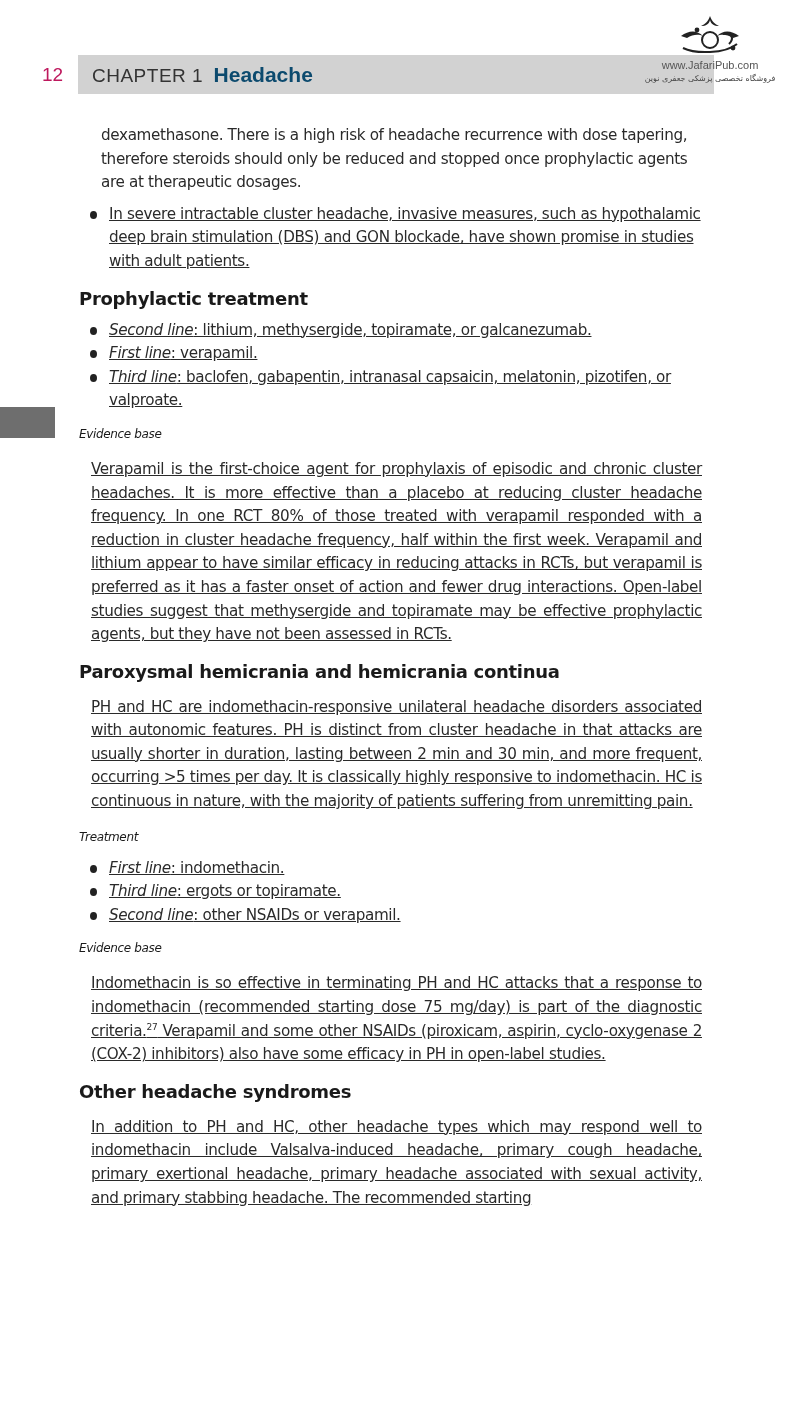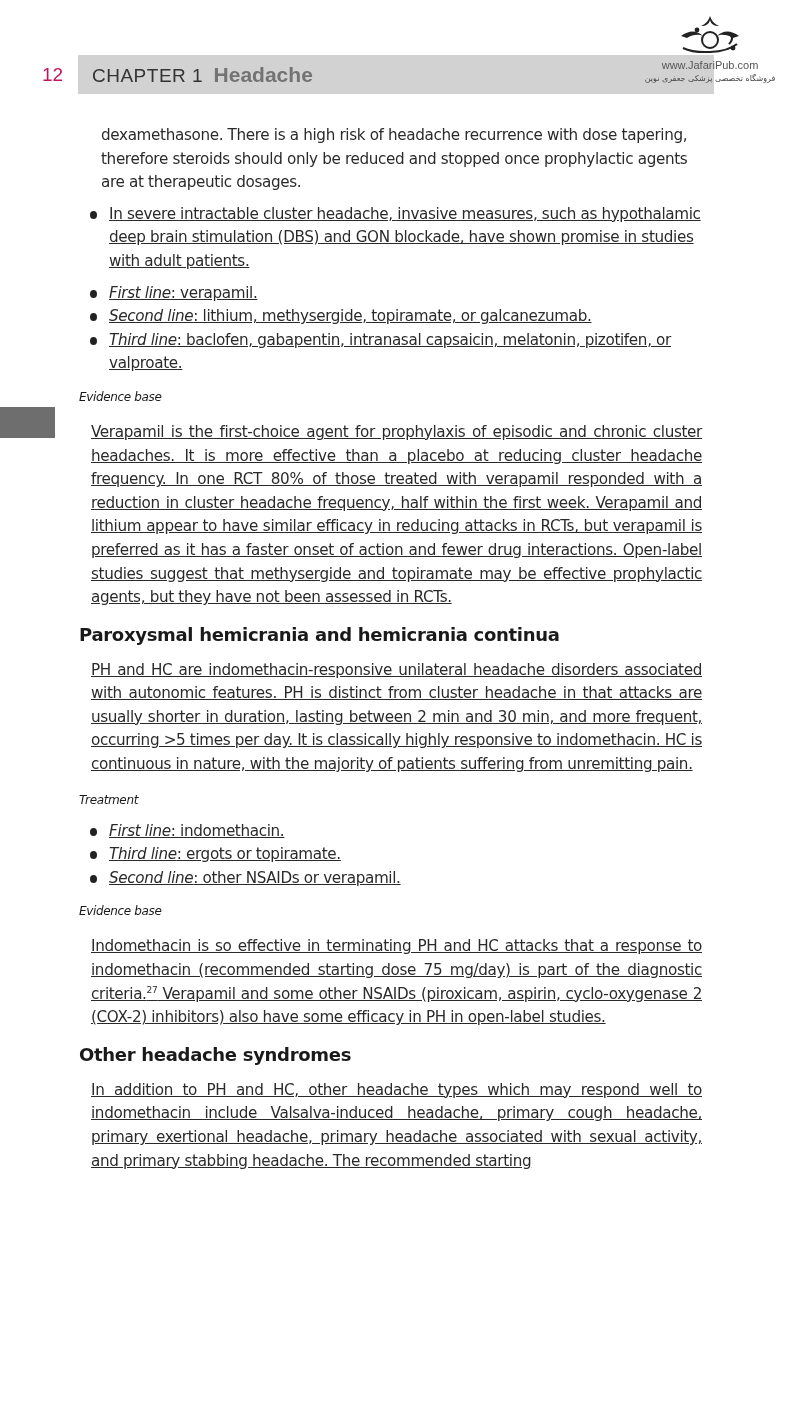--- a/index.html
+++ b/index.html
@@ -40,21 +40,21 @@
     }
     .chapter-label {
       font-size: 19px;
       letter-spacing: 0.5px;
       color: #333;
       font-weight: 300;
     }
     .chapter-title {
       font-size: 21px;
       font-weight: bold;
-      color: #737373;
+      color: #0c4a6e;
       margin-left: 6px;
     }
     .logo {
       position: absolute;
       left: 640px;
       top: 14px;
       width: 140px;
       height: 80px;
       text-align: center;
     }
@@ -167,23 +167,24 @@
 </div>
 
 <div class="side-tab"></div>
 
 <div class="content">
   <p class="cont-para">dexamethasone. There is a high risk of headache recurrence with dose tapering, therefore steroids should only be reduced and stopped once prophylactic agents are at therapeutic dosages.</p>
   <ul class="bullets">
     <li>In severe intractable cluster headache, invasive measures, such as hypothalamic deep brain stimulation (DBS) and GON blockade, have shown promise in studies with adult patients.</li>
   </ul>
 
+  <h2 class="section">Prophylactic treatment</h2>
   <ul class="bullets">
+    <li><span class="it">Second line</span><span>: lithium, methysergide, topiramate, or galcanezumab.</span></li>
     <li><span class="it">First line</span><span>: verapamil.</span></li>
-    <li><span class="it">Second line</span><span>: lithium, methysergide, topiramate, or galcanezumab.</span></li>
     <li><span class="it">Third line</span><span>: baclofen, gabapentin, intranasal capsaicin, melatonin, pizotifen, or valproate.</span></li>
   </ul>
   <h3 class="subsection">Evidence base</h3>
   <p class="justify">Verapamil is the first-choice agent for prophylaxis of episodic and chronic cluster headaches. It is more effective than a placebo at reducing cluster headache frequency. In one RCT 80% of those treated with verapamil responded with a reduction in cluster headache frequency, half within the first week. Verapamil and lithium appear to have similar efficacy in reducing attacks in RCTs, but verapamil is preferred as it has a faster onset of action and fewer drug interactions. Open-label studies suggest that methysergide and topiramate may be effective prophylactic agents, but they have not been assessed in RCTs.</p>
 
   <h2 class="section">Paroxysmal hemicrania and hemicrania continua</h2>
   <p class="justify">PH and HC are indomethacin-responsive unilateral headache disorders associated with autonomic features. PH is distinct from cluster headache in that attacks are usually shorter in duration, lasting between 2 min and 30 min, and more frequent, occurring &gt;5 times per day. It is classically highly responsive to indomethacin. HC is continuous in nature, with the majority of patients suffering from unremitting pain.</p>
   <h3 class="subsection">Treatment</h3>
   <ul class="bullets">
     <li><span class="it">First line</span><span>: indomethacin.</span></li>

